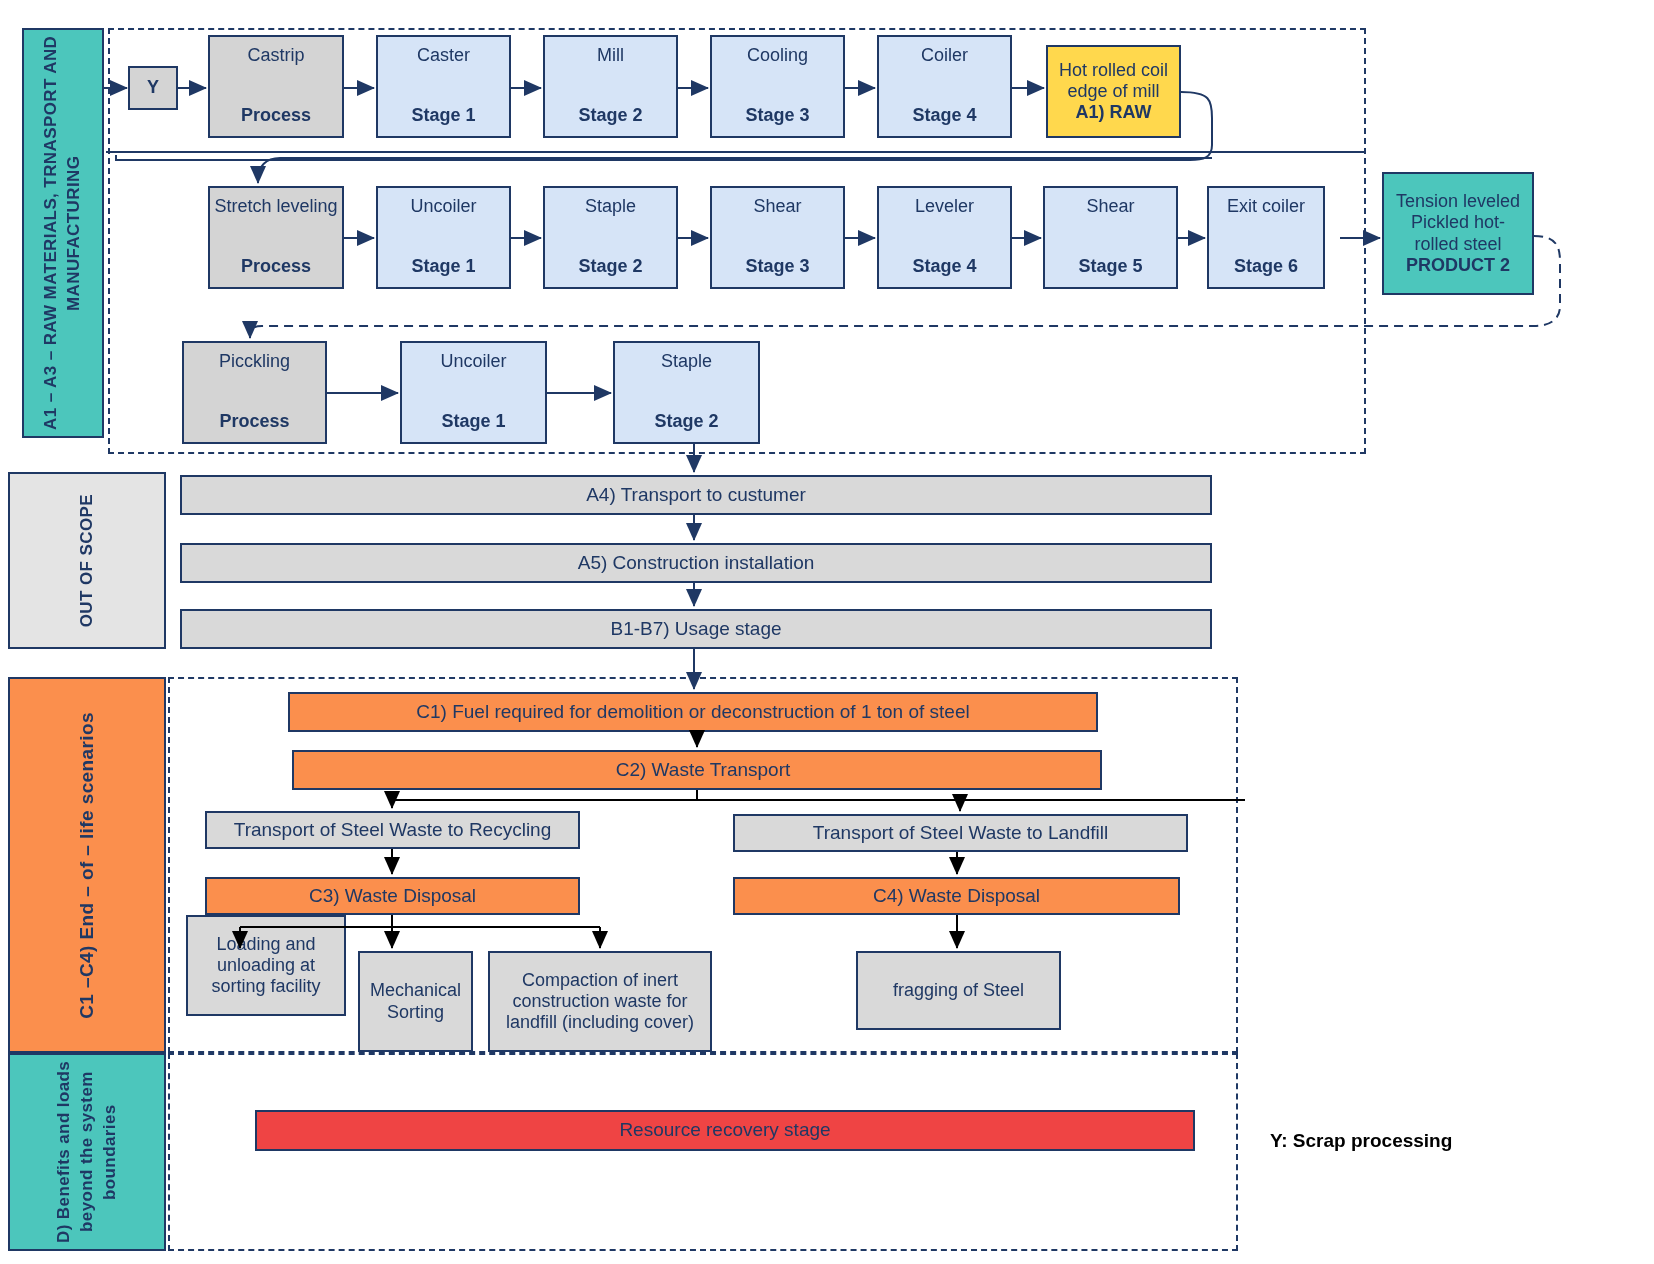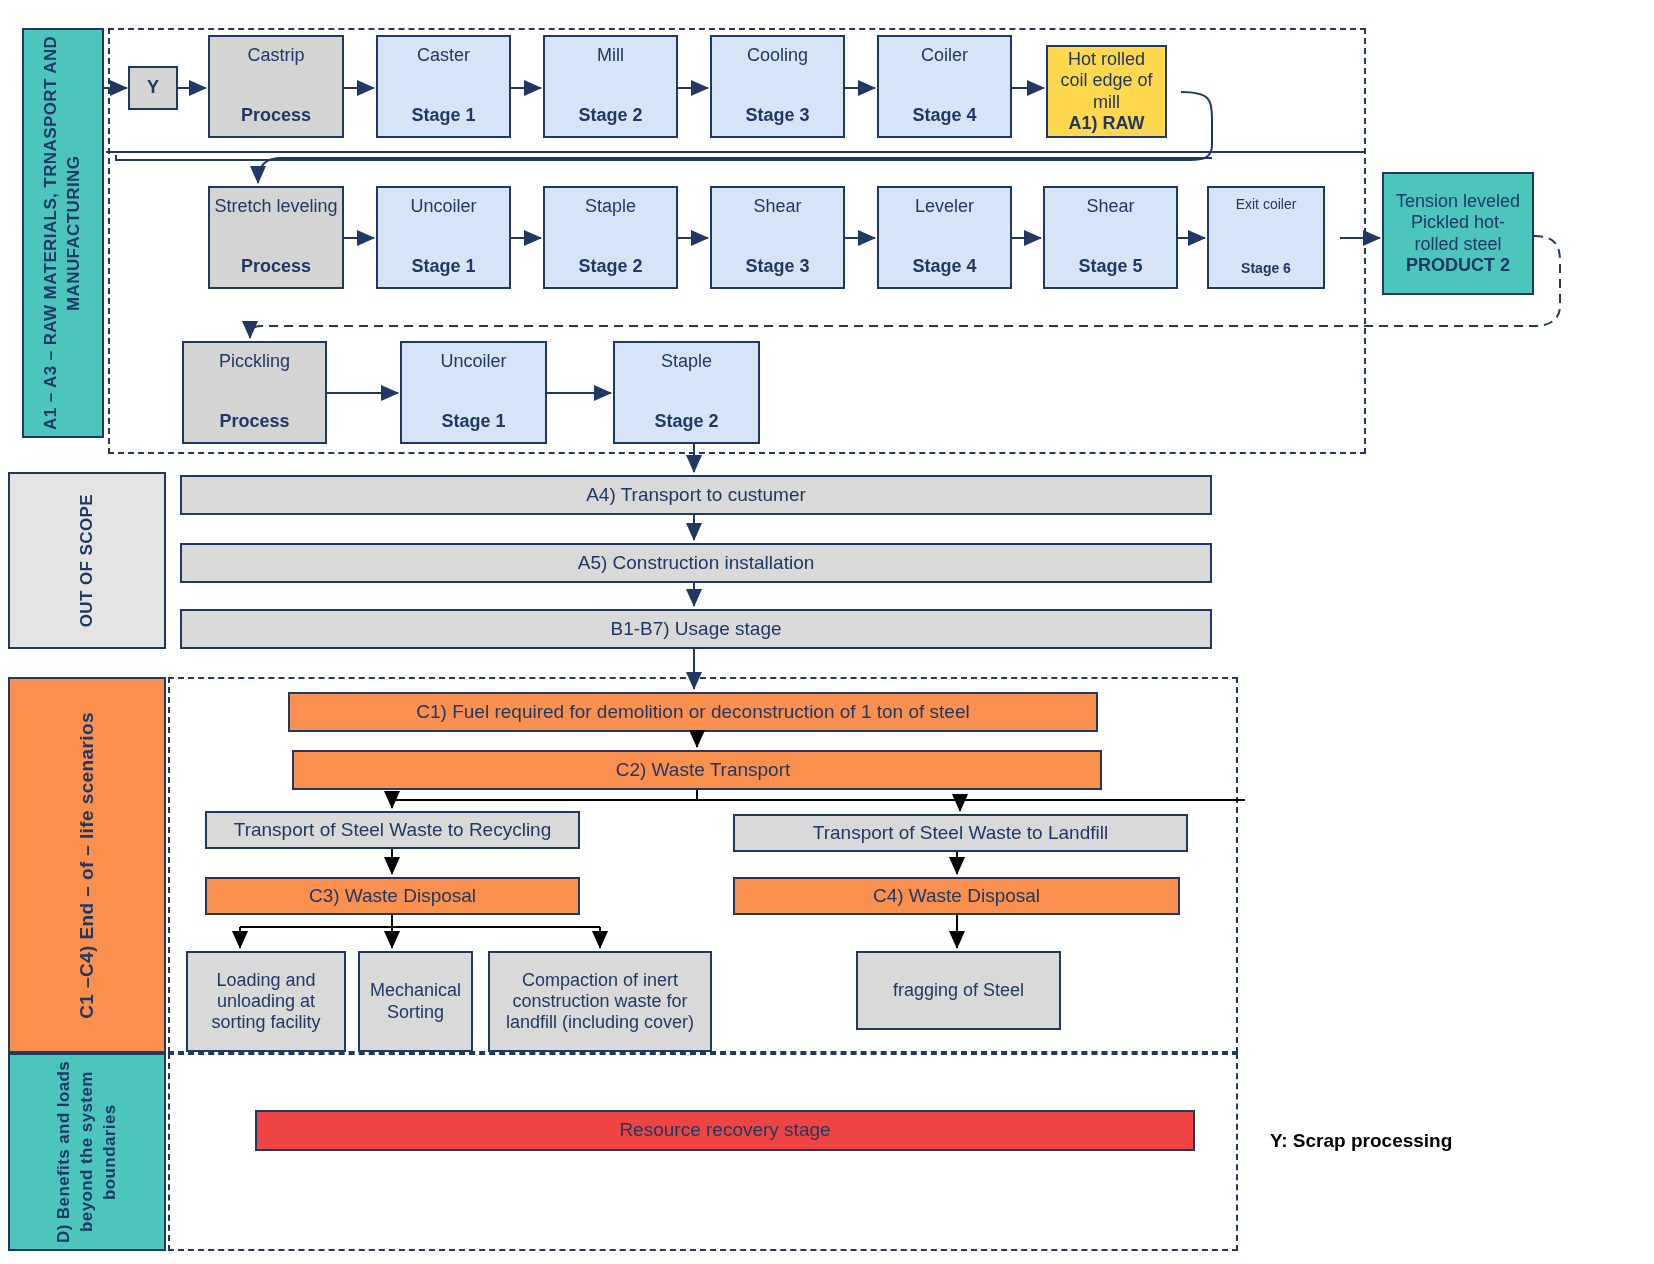--- a/index.html
+++ b/index.html
@@ -70,21 +70,21 @@
   <div class="node n-blue split" style="left:710px;top:35px;width:135px;height:103px;font-size:18px;">
     <span class="t">Cooling</span>
     <span class="b">Stage 3</span>
   </div>
 
   <div class="node n-blue split" style="left:877px;top:35px;width:135px;height:103px;font-size:18px;">
     <span class="t">Coiler</span>
     <span class="b">Stage 4</span>
   </div>
 
-  <div class="node n-yellow" style="left:1046px;top:45px;width:121px;height:93px;font-size:18px;padding:4px 6px;">
+  <div class="node n-yellow" style="left:1046px;top:45px;width:135px;height:93px;font-size:18px;padding:4px 6px;">
     <span class="t">Hot rolled coil edge of mill</span>
     <span class="b">A1) RAW</span>
   </div>
 
   <div class="node n-grey split" style="left:208px;top:186px;width:136px;height:103px;font-size:18px;">
     <span class="t">Stretch leveling</span>
     <span class="b">Process</span>
   </div>
 
   <div class="node n-blue split" style="left:376px;top:186px;width:135px;height:103px;font-size:18px;">
@@ -105,21 +105,21 @@
   <div class="node n-blue split" style="left:877px;top:186px;width:135px;height:103px;font-size:18px;">
     <span class="t">Leveler</span>
     <span class="b">Stage 4</span>
   </div>
 
   <div class="node n-blue split" style="left:1043px;top:186px;width:135px;height:103px;font-size:18px;">
     <span class="t">Shear</span>
     <span class="b">Stage 5</span>
   </div>
 
-  <div class="node n-blue split" style="left:1207px;top:186px;width:118px;height:103px;font-size:14px;">
+  <div class="node n-blue split" style="left:1207px;top:186px;width:118px;height:103px;font-size:18px;">
     <span class="t">Exit coiler</span>
     <span class="b">Stage 6</span>
   </div>
 
   <div class="node n-teal" style="left:1382px;top:172px;width:152px;height:123px;font-size:18px;padding:4px 6px;">
     <span class="t">Tension leveled Pickled hot-rolled steel</span>
     <span class="b">PRODUCT 2</span>
   </div>
 
   <div class="node n-grey split" style="left:182px;top:341px;width:145px;height:103px;font-size:18px;">
@@ -174,21 +174,21 @@
   </div>
 
   <div class="node n-orange" style="left:205px;top:877px;width:375px;height:38px;font-size:19px;">
     <span class="t">C3) Waste Disposal</span>
   </div>
 
   <div class="node n-orange" style="left:733px;top:877px;width:447px;height:38px;font-size:19px;">
     <span class="t">C4) Waste Disposal</span>
   </div>
 
-  <div class="node n-grey2" style="left:186px;top:951px;width:160px;height:101px;font-size:18px;padding:0 8px;">
+  <div class="node n-grey2" style="left:186px;top:915px;width:160px;height:101px;font-size:18px;padding:0 8px;">
     <span class="t">Loading and unloading at sorting facility</span>
   </div>
 
   <div class="node n-grey2" style="left:358px;top:951px;width:115px;height:101px;font-size:18px;padding:0 5px;">
     <span class="t">Mechanical Sorting</span>
   </div>
 
   <div class="node n-grey2" style="left:488px;top:951px;width:224px;height:101px;font-size:18px;padding:0 6px;">
     <span class="t">Compaction of inert construction waste for landfill (including cover)</span>
   </div>

